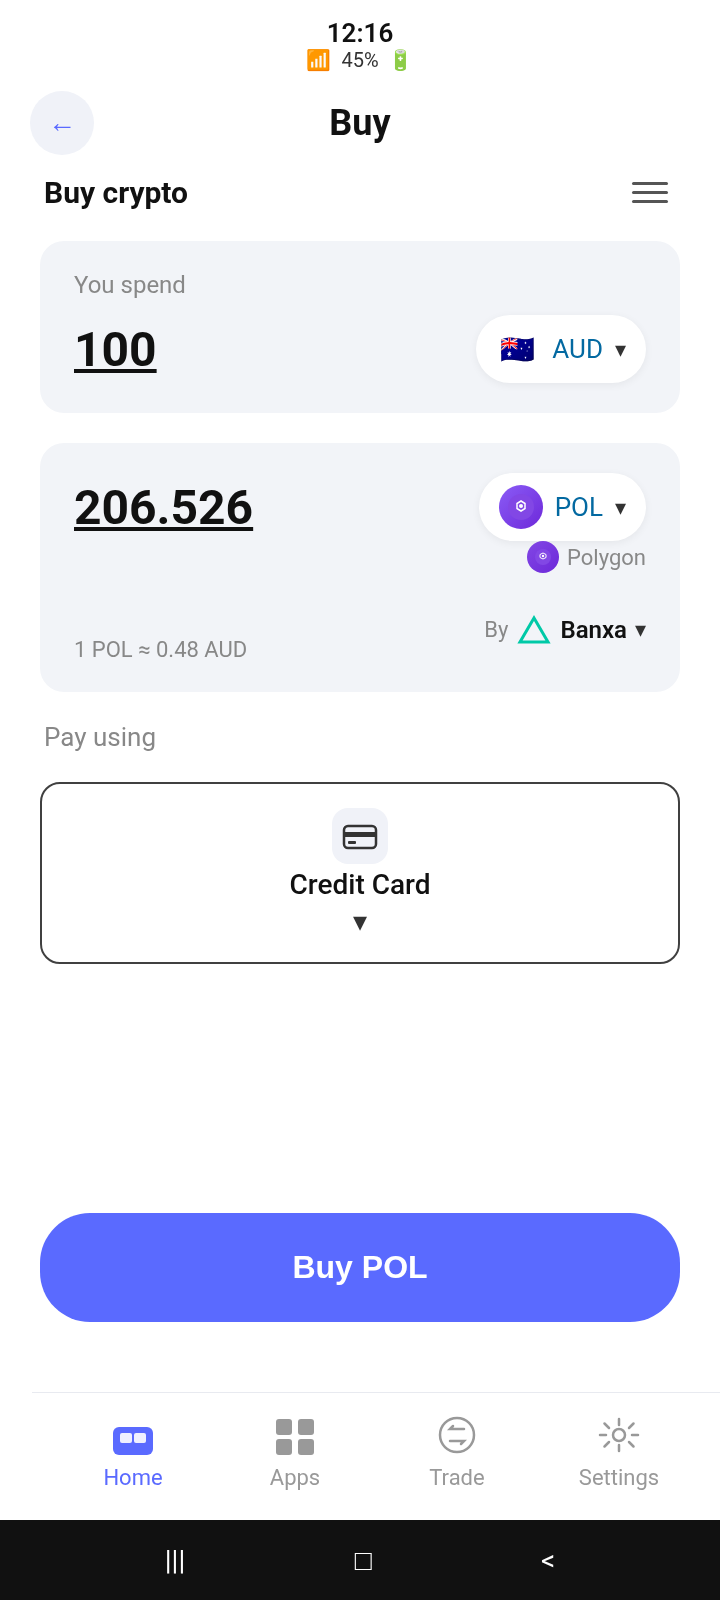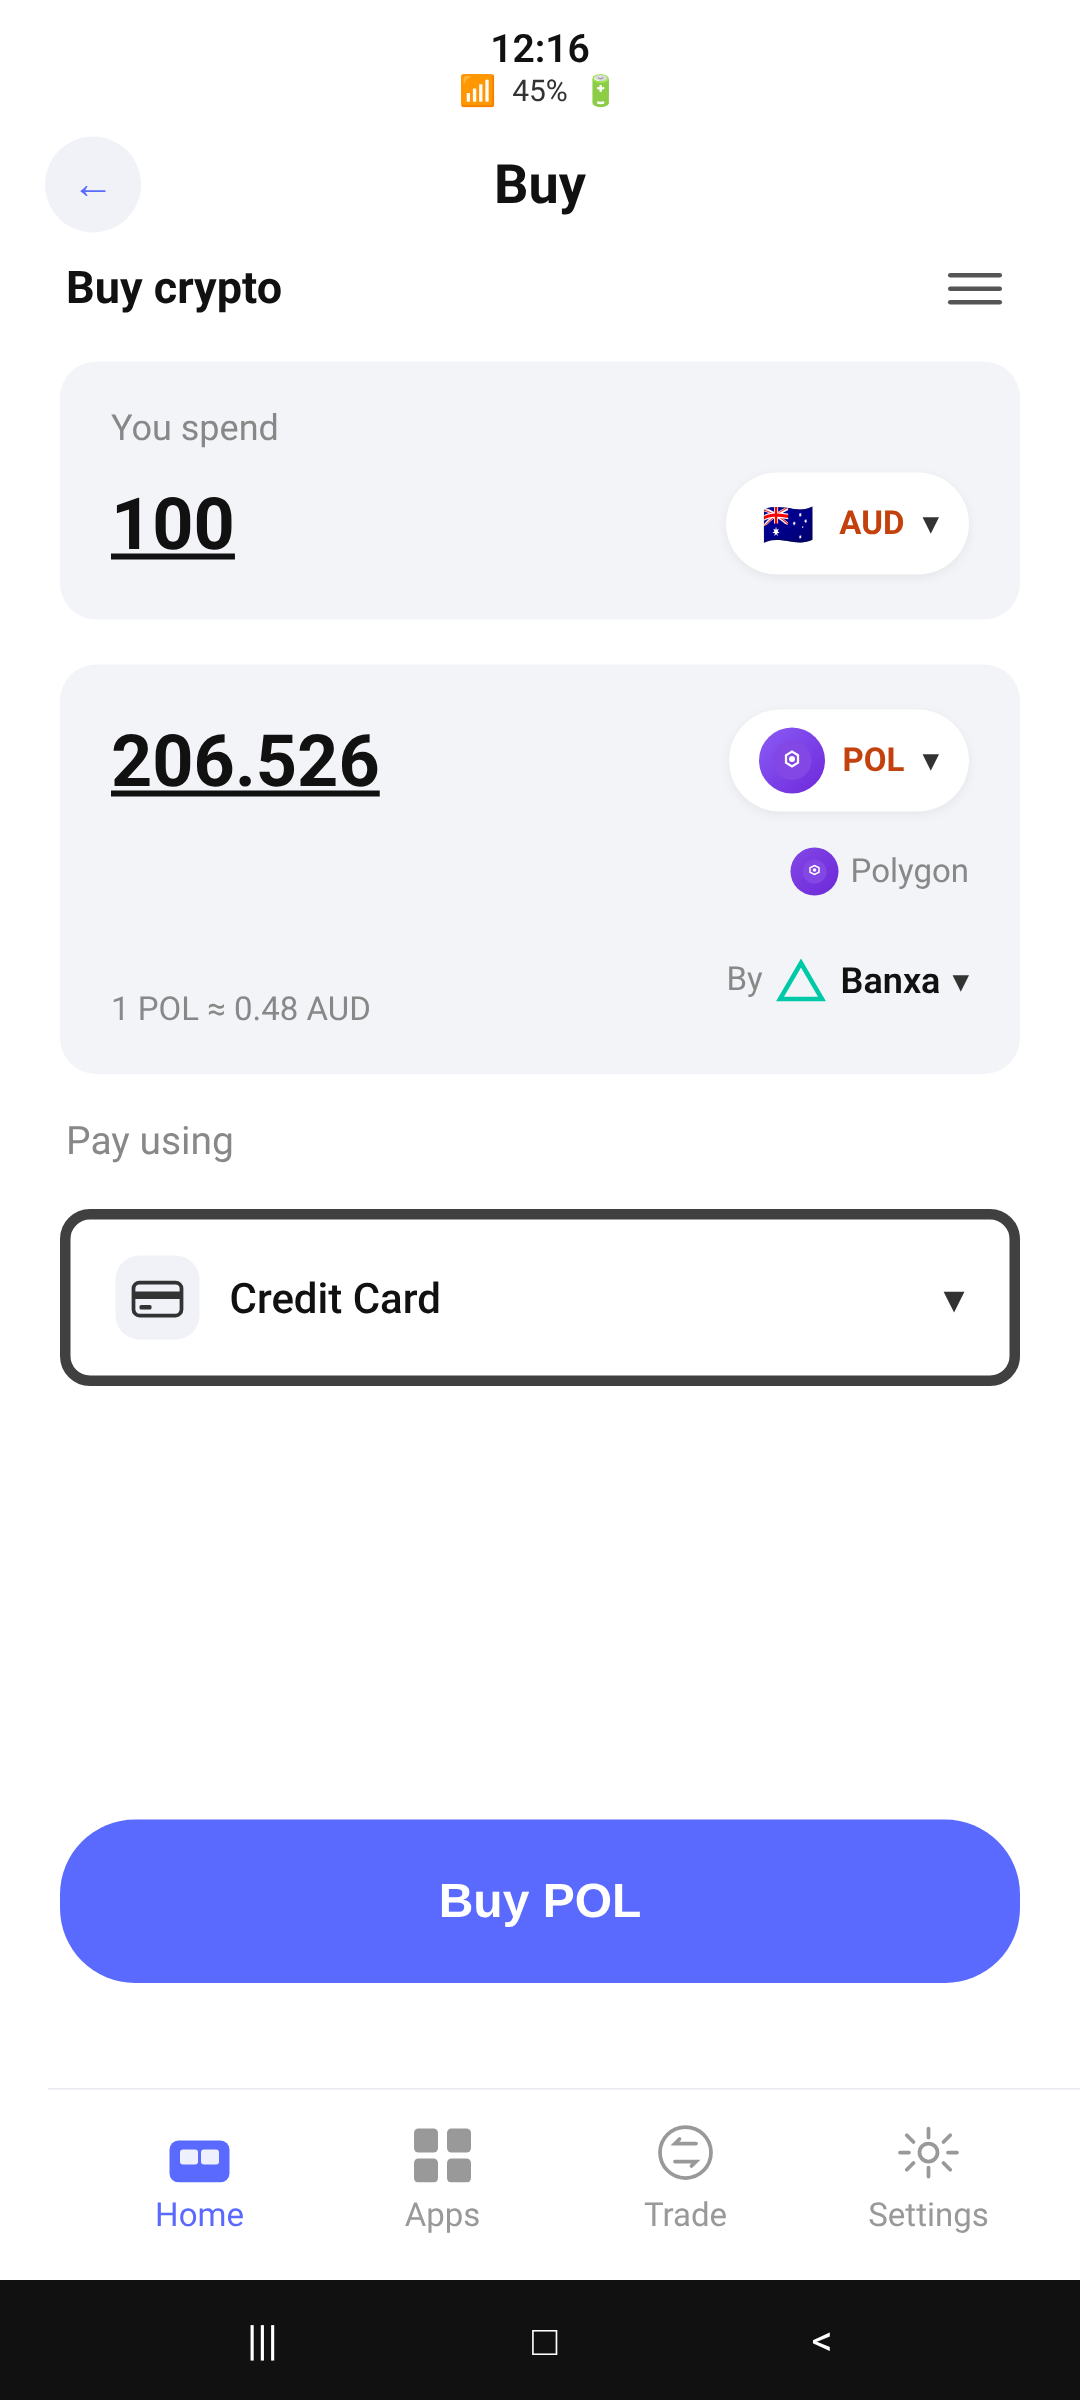--- a/index.html
+++ b/index.html
@@ -144,23 +144,23 @@
       width: 44px;
       height: 44px;
       border-radius: 50%;
       overflow: hidden;
       display: flex;
       align-items: center;
       justify-content: center;
       font-size: 28px;
     }
     .currency-name {
-      font-size: 22px;
-      font-weight: 700;
-      color: #c2410c;
+      font-size: 26px;
+      font-weight: 400;
+      color: #0369a1;
     }
     .chevron-down {
       font-size: 22px;
       color: #333;
     }
 
     
     .crypto-icon {
       width: 44px;
       height: 44px;
@@ -205,42 +205,43 @@
     .provider-name {
       font-size: 24px;
       font-weight: 600;
       color: #111;
     }
     .polygon-label {
       display: flex;
       align-items: center;
       gap: 8px;
       justify-content: flex-end;
-      margin-top: 24px;
+      margin-top: 0;
     }
     .polygon-label-text {
       font-size: 22px;
       color: #888;
     }
 
     
     .pay-label {
       font-size: 26px;
       color: #888;
       padding: 0 4px;
     }
     .payment-selector {
       background: #fff;
-      border: 7px solid #404040;
+      border: 2px solid #404040;
       border-radius: 20px;
       padding: 24px 30px;
       display: flex;
       align-items: center;
-      gap: 20px;
-      cursor: pointer;
+      gap: 4px;
+      cursor: pointer;
+      flex-direction: column;
     }
     .payment-icon-wrap {
       width: 56px;
       height: 56px;
       border-radius: 16px;
       background: #f0f2f8;
       display: flex;
       align-items: center;
       justify-content: center;
     }

